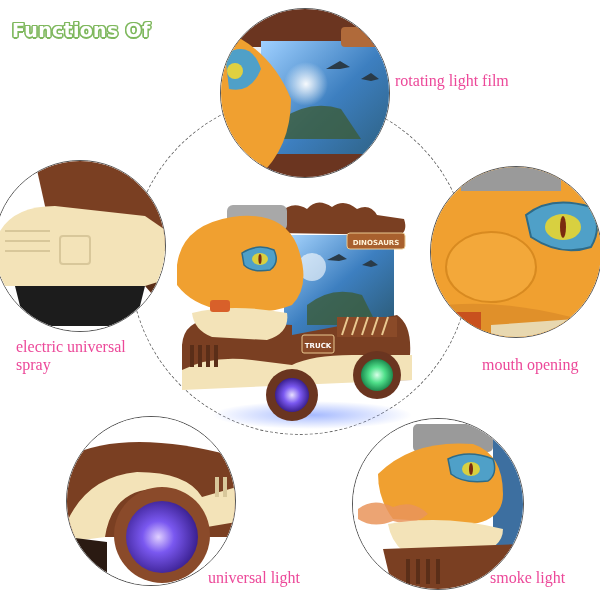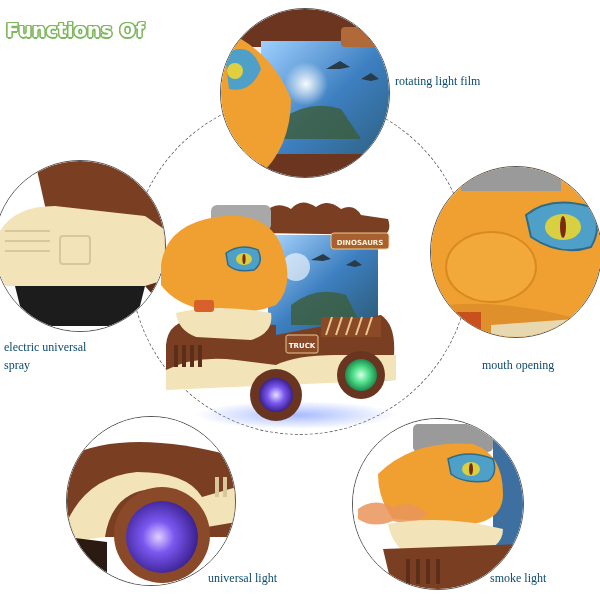--- a/index.html
+++ b/index.html
@@ -1,24 +1,24 @@
 <!DOCTYPE html>
 <html><head>
 <meta charset="utf-8">
 <style>
   html, body { margin: 0; padding: 0; }
   body { width: 600px; height: 600px; background: #ffffff; position: relative; overflow: hidden; font-family: "Liberation Serif", "DejaVu Serif", serif; }
   .abs { position: absolute; }
   .title {
-    left: 6px; top: 18px; width: 215px;
+    left: 12px; top: 18px; width: 215px;
     font-family: "DejaVu Sans", sans-serif; font-weight: bold; font-size: 19px; line-height: 24px;
     color: #ffffff; letter-spacing: 0.3px;
     text-shadow: -1.2px -1.2px 0 #7fb85e, 1.2px -1.2px 0 #7fb85e, -1.2px 1.2px 0 #7fb85e, 1.2px 1.2px 0 #7fb85e, 0 1.5px 0 #7fb85e, 0 -1.5px 0 #7fb85e, 1.5px 0 0 #7fb85e, -1.5px 0 0 #7fb85e;
   }
-  .label { font-size: 12px; color: #0c4a6e; line-height: 18px; }
+  .label { font-size: 16px; color: #ec4899; line-height: 18px; }
   .circle { border-radius: 50%; overflow: hidden; border: 1.5px solid #555; box-sizing: border-box; }
   .dash-ring { border-radius: 50%; border: 1.2px dashed #666; box-sizing: border-box; }
   svg { display: block; }
 </style>
 </head>
 <body>
 
 <div class="abs dash-ring" style="left:130px; top:95px; width:340px; height:340px;"></div>
 
 <div class="abs title">
@@ -57,21 +57,21 @@
   <svg width="172" height="172" viewBox="0 0 172 172">
     <rect width="172" height="172" fill="#ffffff"></rect>
     <path d="M40 0 L172 0 L172 90 L60 90 Z" fill="#7a3f22"></path>
     <path d="M5 70 Q20 45 60 45 L150 55 L172 70 L172 125 L5 125 Z" fill="#f3e3b8"></path>
     <path d="M10 70 L55 70 M10 80 L55 80 M10 90 L55 90" stroke="#d8c79a" stroke-width="2"></path>
     <rect x="65" y="75" width="30" height="28" rx="3" fill="none" stroke="#d8c79a" stroke-width="2"></rect>
     <path d="M20 125 L150 125 L140 165 L30 165 Z" fill="#1c1c1c"></path>
     <path d="M150 125 L172 118 L172 150 Z" fill="#5a2e18"></path>
   </svg>
 </div>
-<div class="abs label" style="left:4px; top:338px;">
+<div class="abs label" style="left:16px; top:338px;">
   <div>electric universal</div>
   <div>spray</div>
 </div>
 
 <div class="abs circle" style="left:430px; top:166px; width:172px; height:172px;">
   <svg width="172" height="172" viewBox="0 0 172 172">
     <rect width="172" height="172" fill="#f0a030"></rect>
     <rect x="30" y="0" width="100" height="24" fill="#9a9a9a"></rect>
     <ellipse cx="60" cy="100" rx="45" ry="35" fill="#f3a83a" stroke="#d88a20" stroke-width="2"></ellipse>
     <path d="M95 48 Q120 28 160 40 Q172 60 160 80 Q130 90 100 70 Z" fill="#4fa0c8" stroke="#2e6b88" stroke-width="2"></path>
@@ -117,21 +117,21 @@
     <ellipse cx="118" cy="50" rx="9" ry="7" fill="#d8d040"></ellipse>
     <ellipse cx="118" cy="50" rx="2" ry="6" fill="#7a2a10"></ellipse>
     <path d="M5 90 Q20 78 40 88 Q60 80 75 95 Q60 108 40 102 Q20 110 5 100 Z" fill="#e9945a" opacity="0.85"></path>
     <path d="M35 105 Q90 95 150 110 Q150 130 120 135 L50 132 Q38 122 35 105 Z" fill="#f3e3b8"></path>
     <path d="M30 130 L172 125 L172 172 L40 172 Z" fill="#7a3f22"></path>
     <path d="M55 140 L55 165 M65 140 L65 165 M75 140 L75 165 M85 140 L85 165" stroke="#5a2e18" stroke-width="4"></path>
   </svg>
 </div>
 <div class="abs label" style="left:490px; top:569px;">smoke light</div>
 
-<div class="abs" style="left:156px; top:195px; width:248px; height:235px;">
+<div class="abs" style="left:172px; top:195px; width:248px; height:235px;">
   <svg width="248" height="235" viewBox="0 0 248 235">
     <defs>
       <linearGradient id="cab" x1="0" y1="0" x2="1" y2="1">
         <stop offset="0" stop-color="#a9d6ff"></stop>
         <stop offset="0.5" stop-color="#3d7fc0"></stop>
         <stop offset="1" stop-color="#2a5870"></stop>
       </linearGradient>
       <radialGradient id="g-green" cx="0.5" cy="0.5" r="0.5">
         <stop offset="0" stop-color="#d8ffe8"></stop>
         <stop offset="0.5" stop-color="#4fe08a"></stop>

